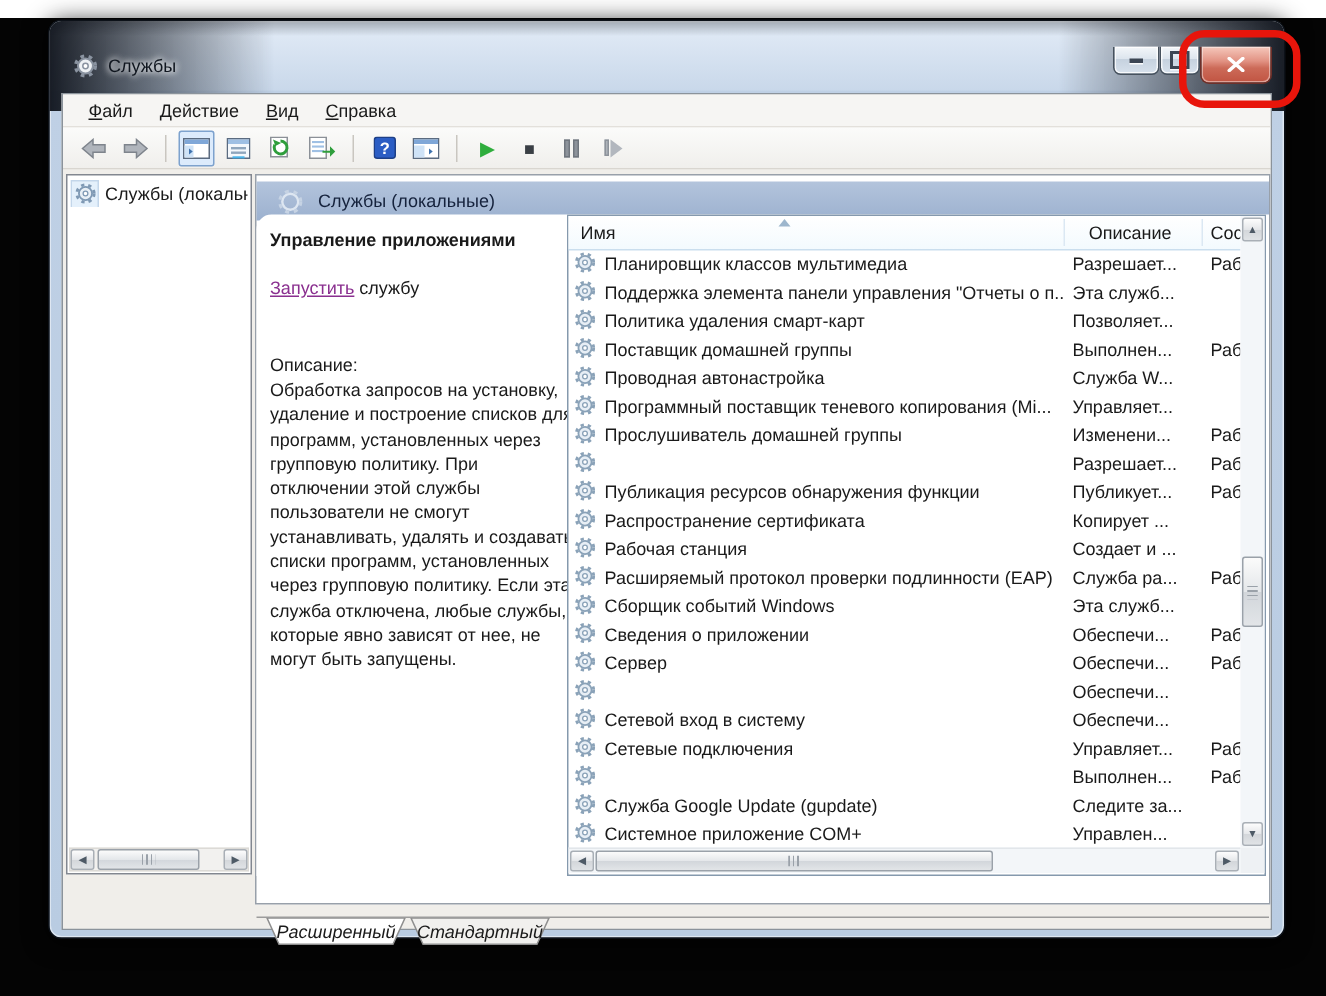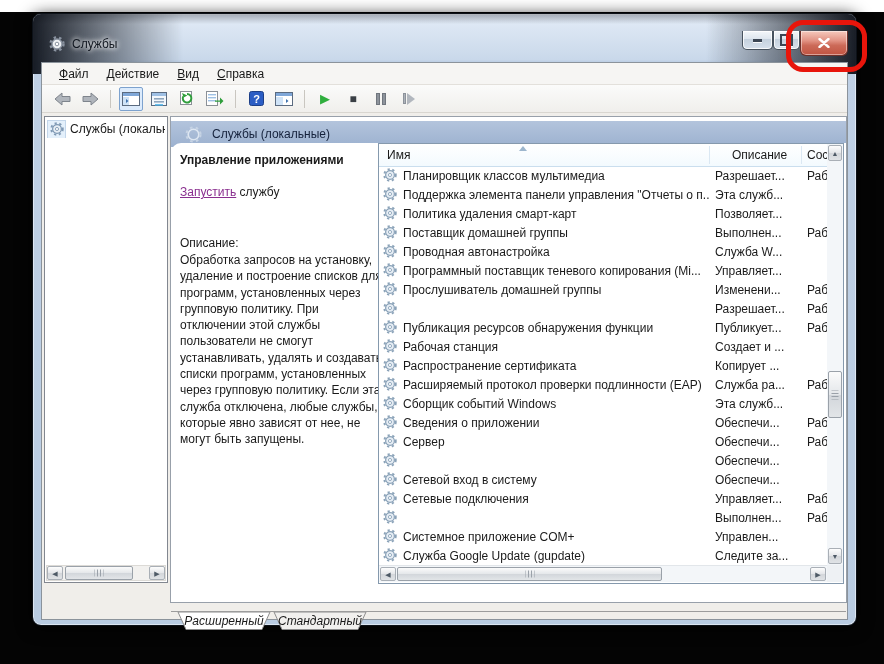--- a/index.html
+++ b/index.html
@@ -256,21 +256,21 @@
           <div class="abs task-title">Управление приложениями</div>
           <div class="abs task-action"><span class="link">Запустить</span><span> службу</span></div>
           <div class="abs desc-label">Описание:</div>
           <div class="abs desc-text">Обработка запросов на установку, удаление и построение списков для программ, установленных через групповую политику. При отключении этой службы пользователи не смогут устанавливать, удалять и создавать списки программ, установленных через групповую политику. Если эта служба отключена, любые службы, которые явно зависят от нее, не могут быть запущены.</div>
 
           <div class="abs list">
             <div class="abs lheader">
               <span class="sortarrow"></span>
               <span class="hcell" style="left:8px;width:300px;">Имя</span>
               <span class="hsep" style="left:330px;"></span>
-              <span class="hcell" style="left:353px;width:84px;">Описание</span>
+              <span class="hcell" style="left:318px;width:84px;text-align:right;">Описание</span>
               <span class="hsep" style="left:422px;"></span>
               <span class="hcell" style="left:428px;width:20px;">Состояние</span>
             </div>
             <div class="abs rows">
 
                 <div class="lrow">
                   <span class="gear">
                     <svg width="14" height="14" viewBox="0 0 16 16">
                       <circle cx="8" cy="8" r="5" fill="#e7eef5" stroke="#8aa2b8" stroke-width="1.4"></circle>
                       <circle cx="8" cy="8" r="6.6" fill="none" stroke="#8aa2b8" stroke-width="2.2" stroke-dasharray="2.5 3"></circle>
@@ -386,46 +386,46 @@
                 </div>
 
                 <div class="lrow">
                   <span class="gear">
                     <svg width="14" height="14" viewBox="0 0 16 16">
                       <circle cx="8" cy="8" r="5" fill="#e7eef5" stroke="#8aa2b8" stroke-width="1.4"></circle>
                       <circle cx="8" cy="8" r="6.6" fill="none" stroke="#8aa2b8" stroke-width="2.2" stroke-dasharray="2.5 3"></circle>
                       <circle cx="8" cy="8" r="1.8" fill="#fff" stroke="#8aa2b8"></circle>
                     </svg>
                   </span>
+                  <span class="c-name">Распространение сертификата</span>
+                  <span class="c-desc">Копирует ...</span>
+                  <span class="c-state"></span>
+                </div>
+
+                <div class="lrow">
+                  <span class="gear">
+                    <svg width="14" height="14" viewBox="0 0 16 16">
+                      <circle cx="8" cy="8" r="5" fill="#e7eef5" stroke="#8aa2b8" stroke-width="1.4"></circle>
+                      <circle cx="8" cy="8" r="6.6" fill="none" stroke="#8aa2b8" stroke-width="2.2" stroke-dasharray="2.5 3"></circle>
+                      <circle cx="8" cy="8" r="1.8" fill="#fff" stroke="#8aa2b8"></circle>
+                    </svg>
+                  </span>
                   <span class="c-name">Рабочая станция</span>
                   <span class="c-desc">Создает и ...</span>
                   <span class="c-state"></span>
                 </div>
 
                 <div class="lrow">
                   <span class="gear">
                     <svg width="14" height="14" viewBox="0 0 16 16">
                       <circle cx="8" cy="8" r="5" fill="#e7eef5" stroke="#8aa2b8" stroke-width="1.4"></circle>
                       <circle cx="8" cy="8" r="6.6" fill="none" stroke="#8aa2b8" stroke-width="2.2" stroke-dasharray="2.5 3"></circle>
                       <circle cx="8" cy="8" r="1.8" fill="#fff" stroke="#8aa2b8"></circle>
                     </svg>
                   </span>
-                  <span class="c-name">Распространение сертификата</span>
-                  <span class="c-desc">Копирует ...</span>
-                  <span class="c-state"></span>
-                </div>
-
-                <div class="lrow">
-                  <span class="gear">
-                    <svg width="14" height="14" viewBox="0 0 16 16">
-                      <circle cx="8" cy="8" r="5" fill="#e7eef5" stroke="#8aa2b8" stroke-width="1.4"></circle>
-                      <circle cx="8" cy="8" r="6.6" fill="none" stroke="#8aa2b8" stroke-width="2.2" stroke-dasharray="2.5 3"></circle>
-                      <circle cx="8" cy="8" r="1.8" fill="#fff" stroke="#8aa2b8"></circle>
-                    </svg>
-                  </span>
                   <span class="c-name">Расширяемый протокол проверки подлинности (EAP)</span>
                   <span class="c-desc">Служба ра...</span>
                   <span class="c-state">Работает</span>
                 </div>
 
                 <div class="lrow">
                   <span class="gear">
                     <svg width="14" height="14" viewBox="0 0 16 16">
                       <circle cx="8" cy="8" r="5" fill="#e7eef5" stroke="#8aa2b8" stroke-width="1.4"></circle>
                       <circle cx="8" cy="8" r="6.6" fill="none" stroke="#8aa2b8" stroke-width="2.2" stroke-dasharray="2.5 3"></circle>
@@ -514,35 +514,35 @@
                 </div>
 
                 <div class="lrow">
                   <span class="gear">
                     <svg width="14" height="14" viewBox="0 0 16 16">
                       <circle cx="8" cy="8" r="5" fill="#e7eef5" stroke="#8aa2b8" stroke-width="1.4"></circle>
                       <circle cx="8" cy="8" r="6.6" fill="none" stroke="#8aa2b8" stroke-width="2.2" stroke-dasharray="2.5 3"></circle>
                       <circle cx="8" cy="8" r="1.8" fill="#fff" stroke="#8aa2b8"></circle>
                     </svg>
                   </span>
+                  <span class="c-name">Служба Google Update (gupdate)</span>
+                  <span class="c-desc">Следите за...</span>
+                  <span class="c-state"></span>
+                </div>
+
+                <div class="lrow">
+                  <span class="gear">
+                    <svg width="14" height="14" viewBox="0 0 16 16">
+                      <circle cx="8" cy="8" r="5" fill="#e7eef5" stroke="#8aa2b8" stroke-width="1.4"></circle>
+                      <circle cx="8" cy="8" r="6.6" fill="none" stroke="#8aa2b8" stroke-width="2.2" stroke-dasharray="2.5 3"></circle>
+                      <circle cx="8" cy="8" r="1.8" fill="#fff" stroke="#8aa2b8"></circle>
+                    </svg>
+                  </span>
                   <span class="c-name">Системное приложение COM+</span>
                   <span class="c-desc">Управлен...</span>
-                  <span class="c-state"></span>
-                </div>
-
-                <div class="lrow">
-                  <span class="gear">
-                    <svg width="14" height="14" viewBox="0 0 16 16">
-                      <circle cx="8" cy="8" r="5" fill="#e7eef5" stroke="#8aa2b8" stroke-width="1.4"></circle>
-                      <circle cx="8" cy="8" r="6.6" fill="none" stroke="#8aa2b8" stroke-width="2.2" stroke-dasharray="2.5 3"></circle>
-                      <circle cx="8" cy="8" r="1.8" fill="#fff" stroke="#8aa2b8"></circle>
-                    </svg>
-                  </span>
-                  <span class="c-name">Служба Google Update (gupdate)</span>
-                  <span class="c-desc">Следите за...</span>
                   <span class="c-state"></span>
                 </div>
               </div>
             <div class="abs vscroll">
               <div class="sb-btn" style="position:absolute;left:1px;top:1px;width:14px;height:16px;">▲</div>
               <div class="sb-thumb" style="left:1px;top:227px;width:14px;height:47px;">
                   <span class="grip-v"></span>
                 </div>
               <div class="sb-btn" style="position:absolute;left:1px;top:404px;width:14px;height:16px;">▼</div>
             </div>

